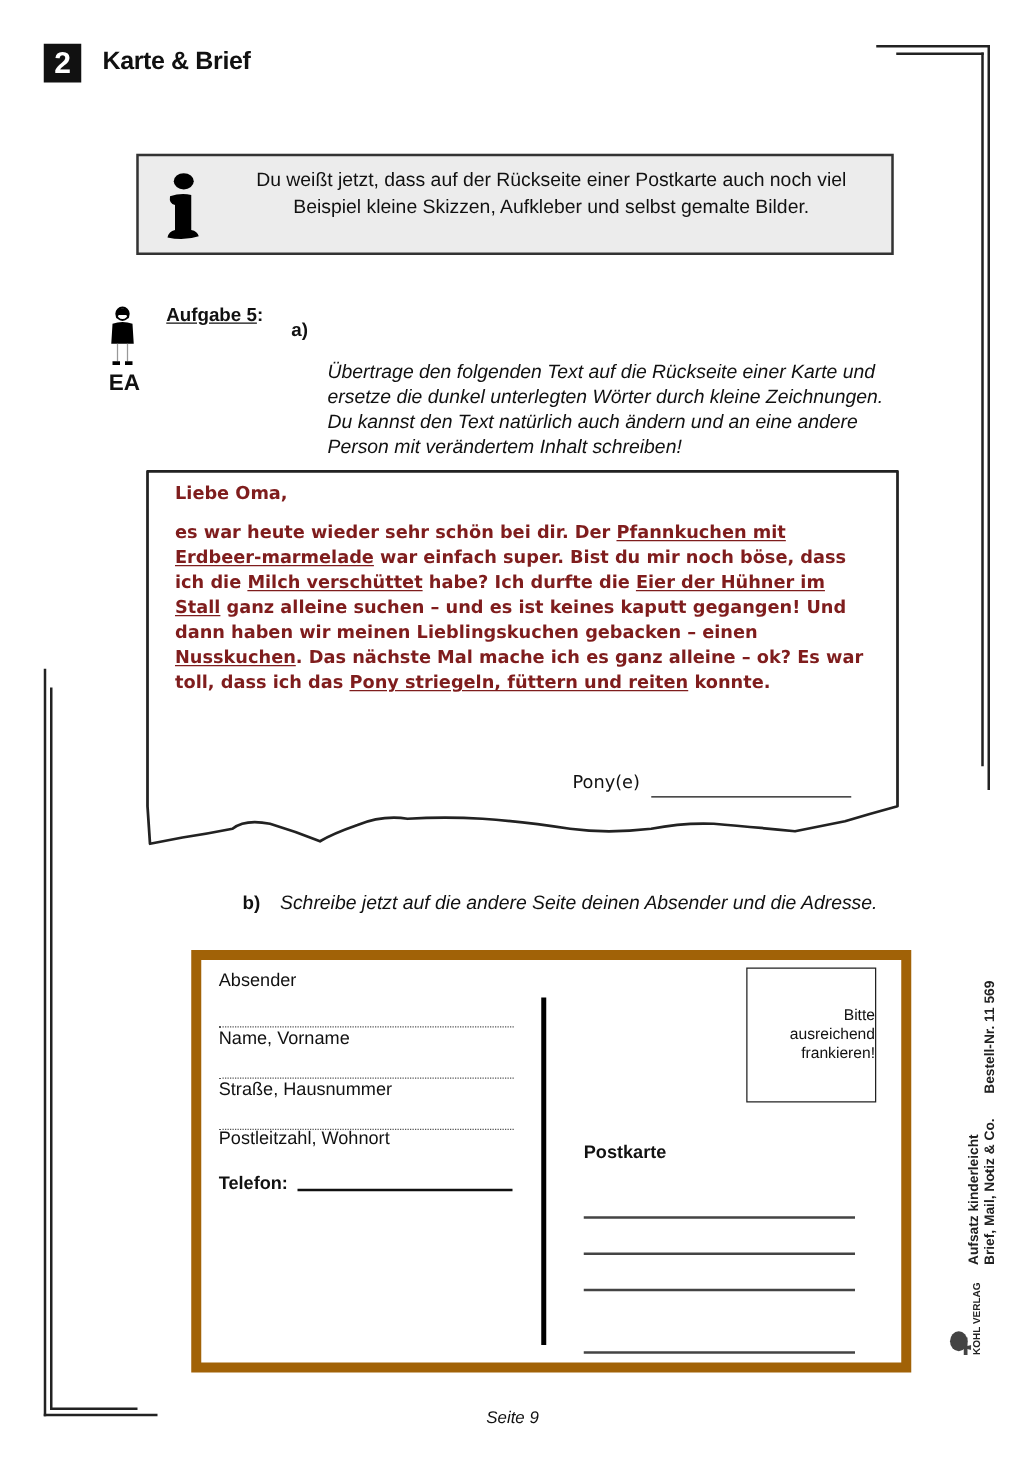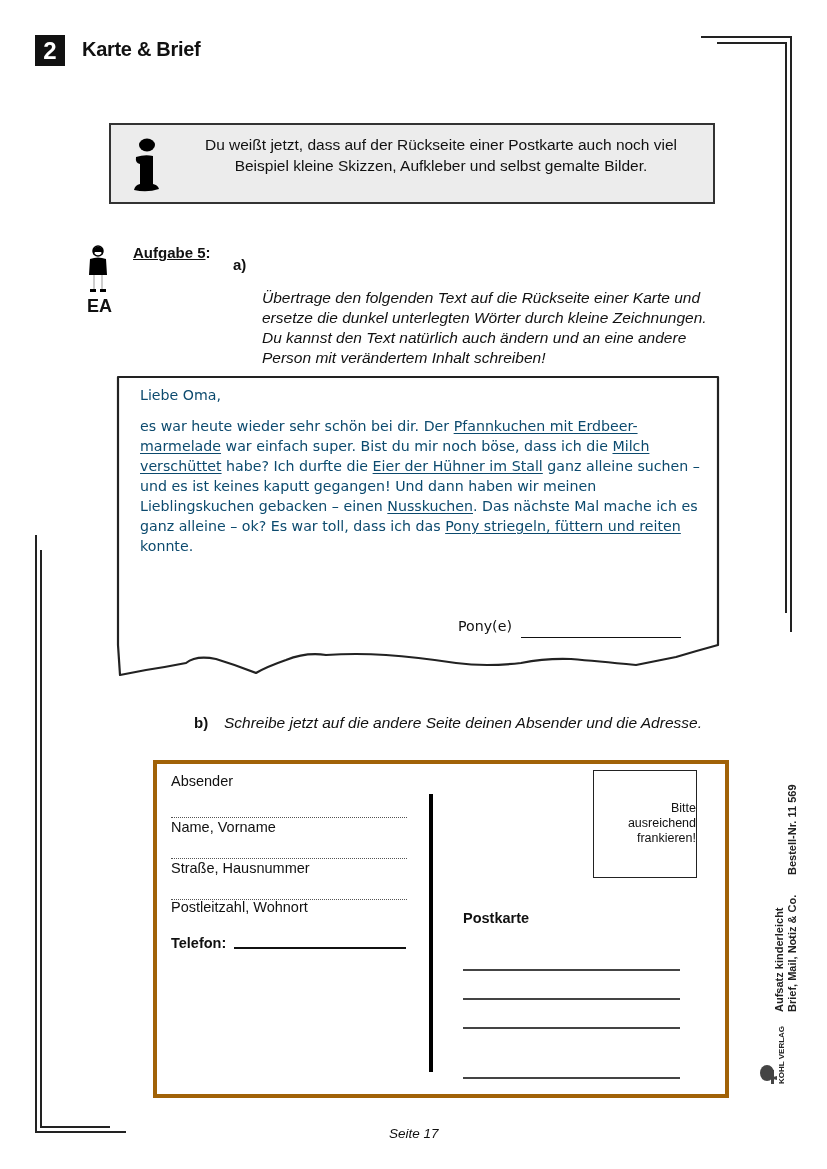--- a/index.html
+++ b/index.html
@@ -16,30 +16,30 @@
     .info-text { left: 70px; top: 10px; width: 520px; text-align: center; font-size: 15.5px; line-height: 20.5px; color: #111; }
     
     .ea-figure { left: 86px; top: 244px; width: 24px; height: 50px; }
     .ea-label { left: 87px; top: 296px; font-size: 18px; font-weight: bold; }
     .task-label { left: 133px; top: 244px; font-size: 15px; font-weight: bold; text-align: right; }
     .task-label u { text-decoration: underline; }
     .task-a { left: 233px; top: 256px; font-size: 15px; font-weight: bold; }
     .task-text { left: 262px; top: 256px; width: 500px; font-size: 15.5px; font-style: italic; line-height: 20px; margin-top: 32px; }
     
     .letter { left: 116px; top: 375px; width: 604px; height: 300px; }
-    .letter-inner { position: absolute; left: 24px; top: 10px; width: 560px; font-family: "DejaVu Sans", sans-serif; font-size: 14.2px; line-height: 20px; color: #0c4a6e; }
+    .letter-inner { position: absolute; left: 24px; top: 10px; width: 560px; font-family: "DejaVu Sans", sans-serif; font-size: 14.2px; line-height: 20px; color: #7f1d1d; font-weight: bold; }
     .letter-inner p { margin: 0 0 11px 0; }
     .letter-inner u { text-decoration: underline; text-underline-offset: 2px; }
     .sig { position: absolute; left: 342px; top: 243px; font-family: "DejaVu Sans", sans-serif; font-size: 14.2px; }
     .sig-line { position: absolute; left: 405px; top: 262px; width: 160px; height: 1px; background: #111; }
     
     .task-b { left: 194px; top: 714px; font-size: 15px; font-weight: bold; }
     .task-b-text { left: 224px; top: 714px; font-size: 15.5px; font-style: italic; }
     
-    .postcard { left: 153px; top: 760px; width: 576px; height: 338px; border: 4px solid #a16207; box-sizing: border-box; }
+    .postcard { left: 153px; top: 760px; width: 576px; height: 338px; border: 8px solid #a16207; box-sizing: border-box; }
     .pc-label { position: absolute; font-size: 14.5px; color: #111; }
     .pc-dotted { position: absolute; height: 0; border-top: 1px dotted #555; }
     .pc-divider { position: absolute; left: 272px; top: 30px; width: 4px; height: 278px; background: #000; }
     .stamp { position: absolute; left: 436px; top: 6px; width: 104px; height: 108px; border: 1.5px solid #222; box-sizing: border-box; text-align: right; font-size: 12.5px; line-height: 15px; padding-top: 30px; }
     .pc-title { position: absolute; left: 306px; top: 146px; font-size: 14.5px; font-weight: bold; }
     .addr-line { position: absolute; left: 306px; width: 217px; height: 1.5px; background: #444; }
     .tel-line { position: absolute; left: 77px; top: 183px; width: 172px; height: 1.5px; background: #111; }
     
     .side { left: 759px; top: 1012px; width: 58px; height: 90px; }
     .side-text { position: absolute; transform: rotate(-90deg); transform-origin: left top; white-space: nowrap; font-size: 11px; font-weight: bold; color: #222; line-height: 13px; }
@@ -136,13 +136,13 @@
   </svg>
   <div class="side-text" style="left:16px; top:72px; font-size:8px;">KOHL VERLAG</div>
   <div class="side-text" style="left:14px; top:0px;">Aufsatz kinderleicht</div>
   <div class="side-text" style="left:27px; top:0px;">Brief, Mail, Notiz &amp; Co.</div>
 </div>
 <div class="abs side-text" style="left:786px; top:1010px;">
 </div>
 <div class="abs side-text" style="left:786px; top:940px;">-</div>
 <div class="abs side-text" style="left:786px; top:875px;">Bestell-Nr. 11 569</div>
 
-<div class="abs footer">Seite 17</div>
+<div class="abs footer">Seite 9</div>
 
 </body></html>

